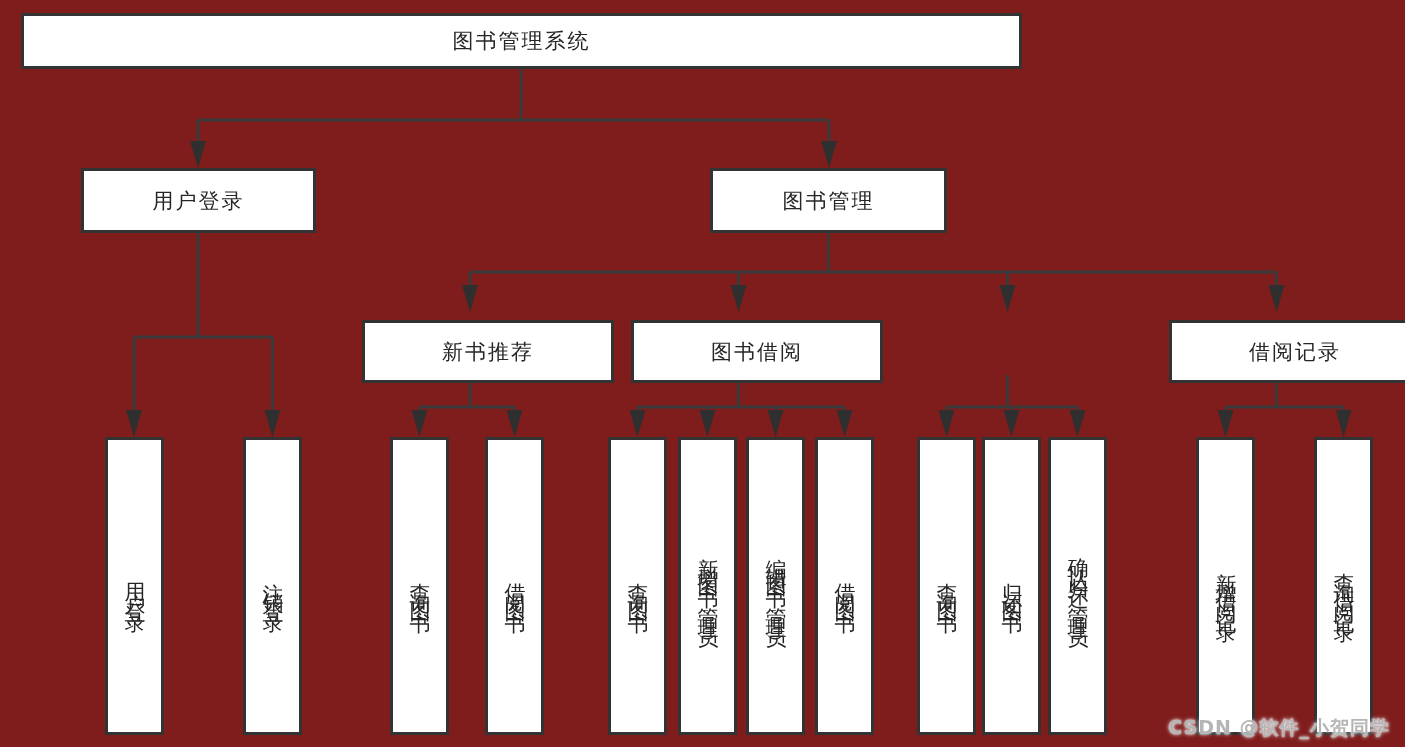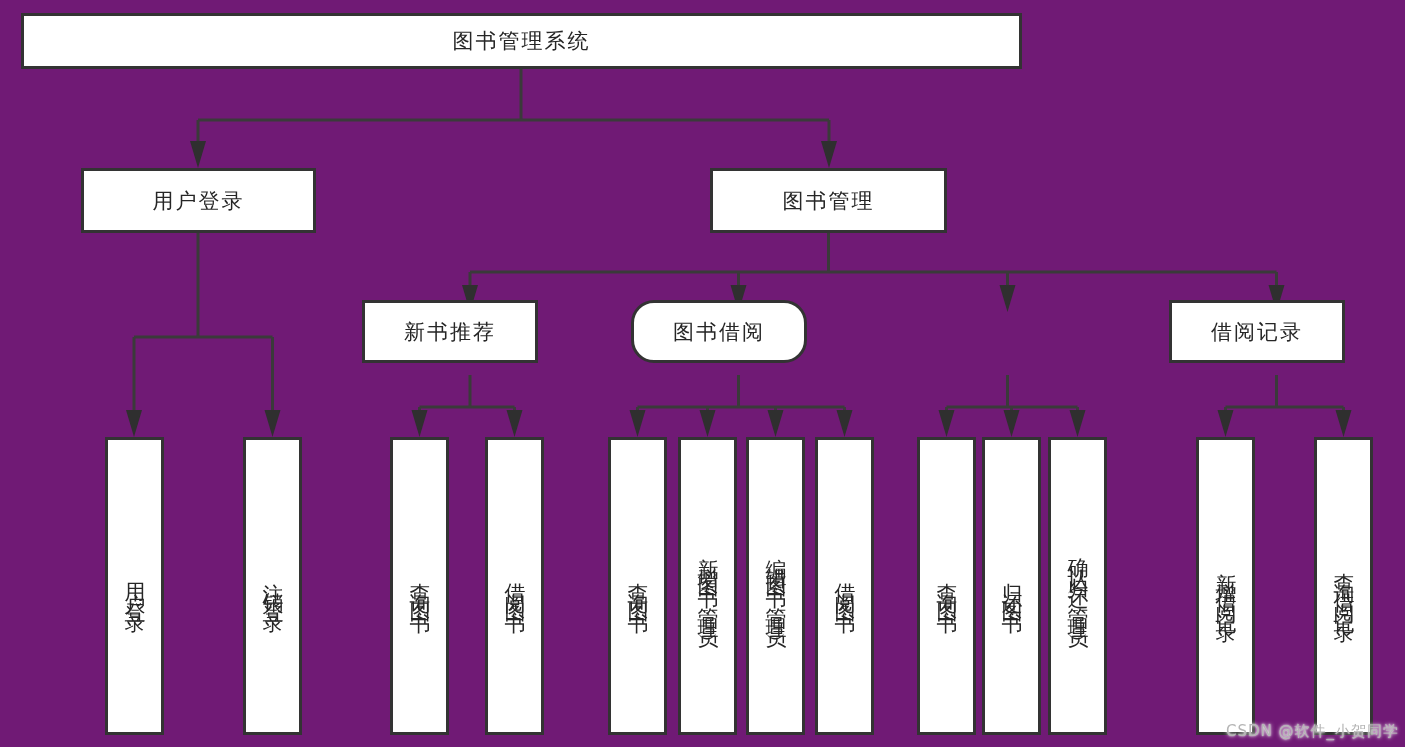--- a/index.html
+++ b/index.html
@@ -1,20 +1,20 @@
 <!DOCTYPE html>
 <html><head>
 <meta charset="utf-8">
 <style>
   html, body { margin: 0; padding: 0; background: #ffffff; }
   #canvas {
     position: relative;
     width: 1405px;
     height: 747px;
-    background: #701a75;
+    background: #7f1d1d;
     font-family: "DejaVu Sans", "Liberation Sans", sans-serif;
     overflow: hidden;
   }
   #connectors {
     position: absolute;
     left: 0; top: 0;
     width: 1405px; height: 747px;
   }
   .box {
     position: absolute;
@@ -38,49 +38,50 @@
     letter-spacing: 10px;
     line-height: 1;
     white-space: nowrap;
   }
   
   .b-root { left: 21px;  top: 13px;  width: 1001px; height: 56px; }
   
   .b-l2-0 { left: 81px;  top: 168px; width: 235px; height: 65px; }
   .b-l2-1 { left: 710px; top: 168px; width: 237px; height: 65px; }
   
-  .b-l3   { top: 300px; width: 176px; height: 63px; }
+  .b-l3   { top: 320px; width: 252px; height: 63px; }
   .b-l3-0 { left: 362px; }
-  .b-l3-1 { left: 631px; border-radius: 23px; }
+  .b-l3-1 { left: 631px; }
   .b-l3-2 { left: 900px; }
   .b-l3-3 { left: 1169px; font-family: Liberation Mono, monospace; }
   
   .leaf   { top: 437px; width: 59px; height: 298px; }
   .b-lf-0  { left: 105px; }
   .b-lf-1  { left: 243px; }
   .b-lf-2  { left: 390px; }
   .b-lf-3  { left: 485px; }
   .b-lf-4  { left: 608px; }
   .b-lf-5  { left: 678px; }
   .b-lf-6  { left: 746px; }
   .b-lf-7  { left: 815px; }
   .b-lf-8  { left: 917px; }
   .b-lf-9  { left: 982px; }
   .b-lf-10 { left: 1048px; }
   .b-lf-11 { left: 1196px; }
   .b-lf-12 { left: 1314px; }
   #watermark {
     position: absolute;
-    right: 6px;
+    right: 15px;
     bottom: 6px;
-    font-size: 15px;
+    font-size: 19px;
     color: #b5b5b5;
     letter-spacing: 1px;
     text-shadow: 0 0 2px #ffffff, 0 0 4px #ffffff;
     white-space: nowrap;
+    font-weight: bold;
   }
 </style>
 </head>
 <body>
 
 <div id="canvas">
 
   <svg id="connectors" viewBox="0 0 1405 747" xmlns="http://www.w3.org/2000/svg" aria-hidden="true">
     <g stroke="#3a3a3a" stroke-width="3" fill="none">
 

